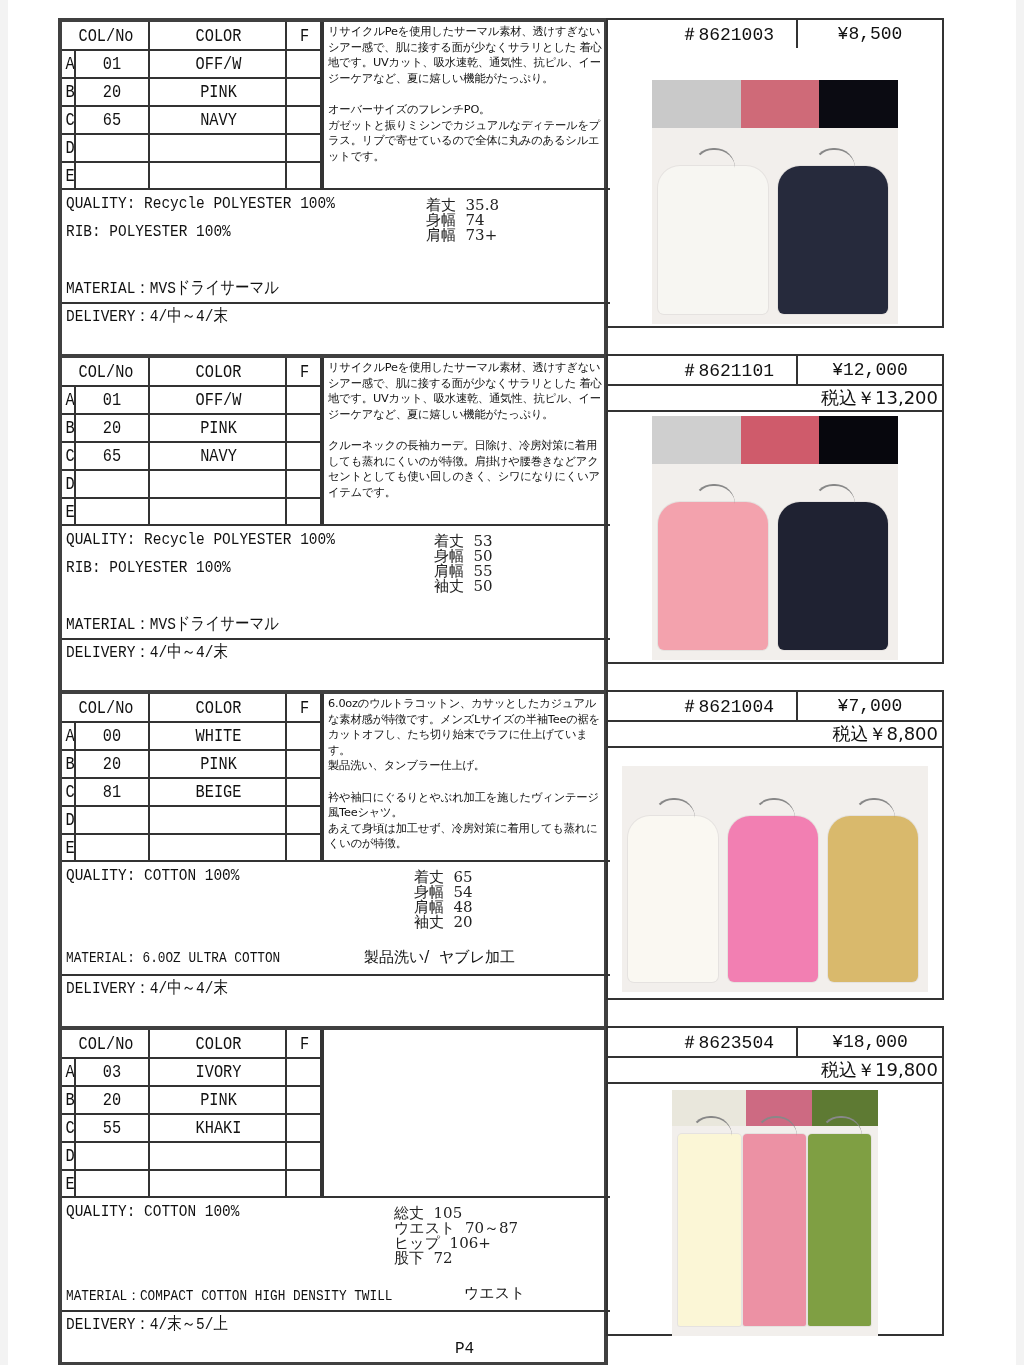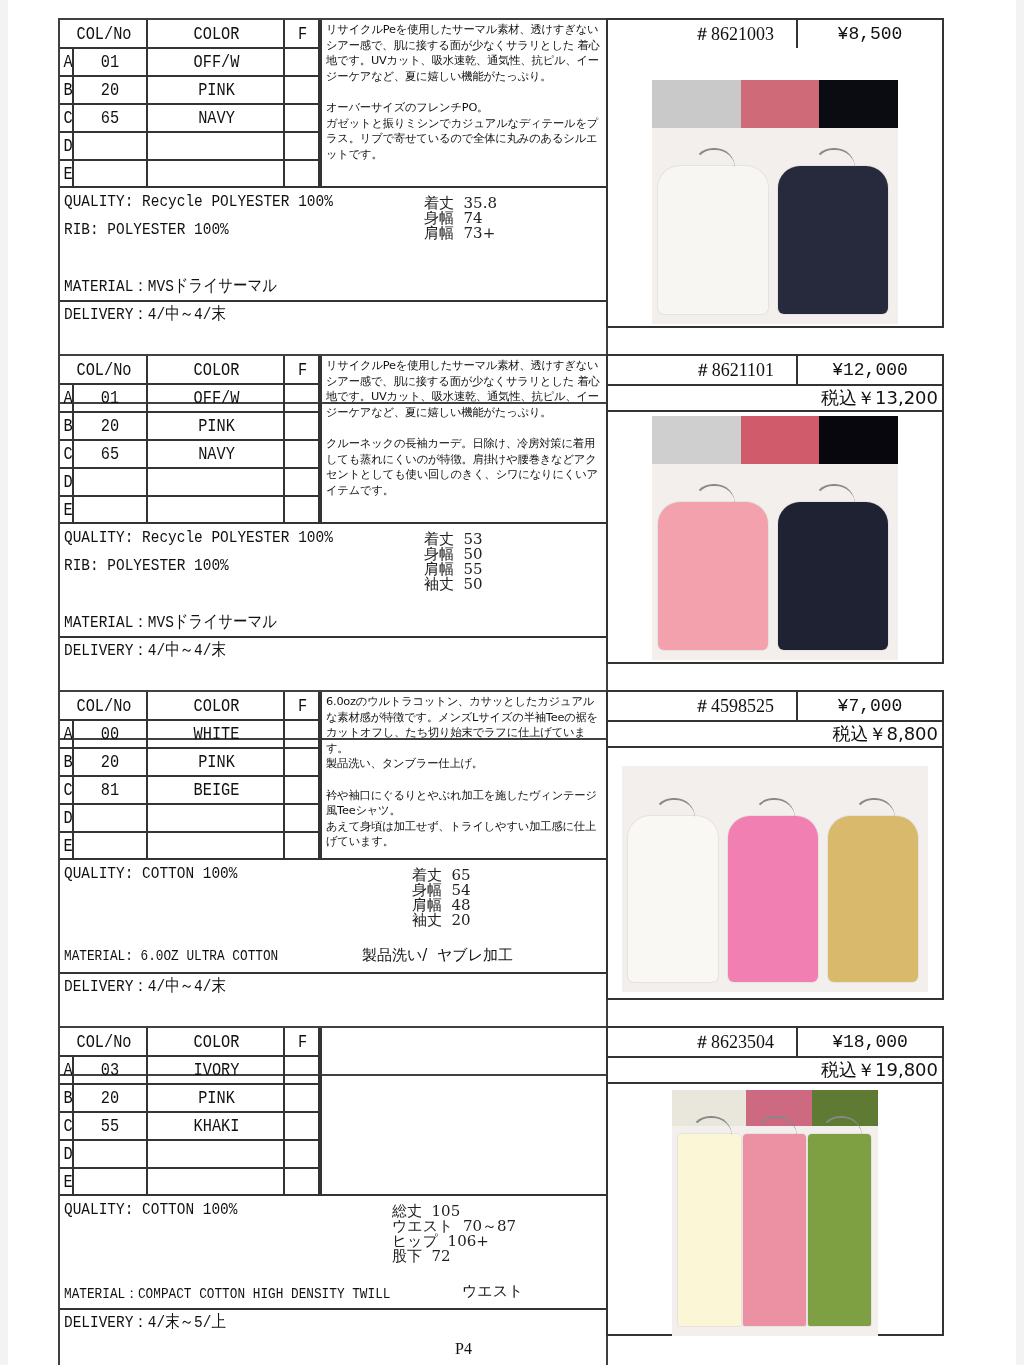--- a/index.html
+++ b/index.html
@@ -3,48 +3,48 @@
 <meta charset="utf-8">
 <style>
   html, body { margin:0; padding:0; }
   body {
     width:1024px; height:1365px; background:#ffffff; position:relative; overflow:hidden;
     font-family: "DejaVu Sans", "Liberation Sans", sans-serif; color:#111;
   }
   .edge-left { position:absolute; left:0; top:0; width:8px; height:1365px; background:#f3f3f3; }
   .edge-right { position:absolute; right:0; top:0; width:8px; height:1365px; background:#f3f3f3; }
   .block { position:absolute; left:58px; width:886px; height:310px; }
-  .grid { position:absolute; left:0; top:0; width:550px; height:386px; border:2px solid #404040; box-sizing:border-box; }
+  .grid { position:absolute; left:0; top:0; width:550px; height:340px; border:4px solid #404040; box-sizing:border-box; }
   .cell { position:absolute; box-sizing:border-box; display:flex; align-items:center; justify-content:center;
     font-family:"Liberation Mono","DejaVu Sans Mono",monospace; font-size:18px; transform:scaleX(0.85); transform-origin:center; }
   .hl, .vl { position:absolute; background:#333; }
   .hl { height:2px; } .vl { width:2px; }
   .desc { position:absolute; left:262px; top:0; width:284px; height:166px; padding:2px 4px; box-sizing:border-box;
     font-size:11.3px; line-height:15.6px; overflow:hidden; white-space:pre-wrap; letter-spacing:-0.2px; }
   .mono { font-family:"Liberation Mono","DejaVu Sans Mono",monospace; }
   .q-line { position:absolute; left:4px; font-size:17px; white-space:pre; transform:scaleX(0.85); transform-origin:left; }
   .sizes { position:absolute; font-family:"DejaVu Serif","Liberation Serif",serif; font-size:15px; line-height:15px; color:#222; }
   .size-row { white-space:pre; }
   .material { position:absolute; left:4px; top:254px; font-size:17px; white-space:pre; transform:scaleX(0.85); transform-origin:left; }
   .material.small { font-size:15px; top:256px; }
   .mat-note { position:absolute; top:254px; font-size:15px; white-space:pre; }
   .delivery { position:absolute; left:4px; top:282px; font-size:17px; white-space:pre; transform:scaleX(0.85); transform-origin:left; }
   .right { position:absolute; left:548px; top:0; width:338px; height:310px; border:2px solid #333; border-left:2px solid #333; box-sizing:border-box; }
   .code { position:absolute; left:0; top:0; width:188px; height:28px; display:flex; align-items:center; justify-content:flex-end; padding-right:22px; box-sizing:border-box;
-    font-family:Liberation Serif, serif; font-size:18px;border-radius:7px; }
+    font-family:Liberation Mono, monospace; font-size:18px;border-radius:7px; }
   .price { position:absolute; left:188px; top:0; width:146px; height:28px; display:flex; align-items:center; justify-content:center; border-left:2px solid #333; box-sizing:border-box;
     font-family:"Liberation Mono","DejaVu Sans Mono",monospace; font-size:18px; }
   .taxrow { position:absolute; left:0; top:28px; width:334px; height:28px; border-top:2px solid #333; border-bottom:2px solid #333; box-sizing:border-box;
     display:flex; align-items:center; justify-content:flex-end; padding-right:4px; font-size:18px; }
   .photo { position:absolute; overflow:hidden; background:#f2efec; }
   .swatches { position:absolute; display:flex; }
   .swatch { height:100%; }
   .garment { position:absolute; }
   .hanger { position:absolute; width:40px; height:22px; border-top:2px solid #777; border-left:2px solid transparent; }
-  .pageno { position:absolute; left:455px; top:1340px; font-size:16px; font-family:Liberation Serif, serif; }
+  .pageno { position:absolute; left:455px; top:1340px; font-size:16px; font-family:Liberation Mono, monospace; }
 </style>
 </head>
 <body>
 
 <div class="edge-left"></div>
 <div class="edge-right"></div>
 
 <div id="blocks">
     <div class="block" style="top: 18px;">
       <div class="grid">
@@ -138,21 +138,21 @@
         <div class="vl" style="left:12px;top:28px;height:140px"></div>
         <div class="vl" style="left:86px;top:0;height:168px"></div>
         <div class="vl" style="left:223px;top:0;height:168px"></div>
         <div class="vl" style="left:258px;top:0;height:168px"></div>
         <div class="vl" style="left:260px;top:0;height:168px"></div>
         <div class="desc">リサイクルPeを使用したサーマル素材、透けすぎないシアー感で、肌に接する面が少なくサラリとした 着心地です。UVカット、吸水速乾、通気性、抗ピル、イージーケアなど、夏に嬉しい機能がたっぷり。
 
 クルーネックの長袖カーデ。日除け、冷房対策に着用しても蒸れにくいのが特徴。肩掛けや腰巻きなどアクセントとしても使い回しのきく、シワになりにくいアイテムです。</div>
         <div class="q-line mono" style="top:172px">QUALITY: Recycle POLYESTER 100%</div>
         <div class="q-line mono" style="top:200px">RIB: POLYESTER 100%</div>
-        <div class="sizes" style="left:364px;top:176px">
+        <div class="sizes" style="left:372px;top:176px">
           <div class="size-row"><span>着丈</span>&nbsp;&nbsp;<span>53</span></div>
           <div class="size-row"><span>身幅</span>&nbsp;&nbsp;<span>50</span></div>
           <div class="size-row"><span>肩幅</span>&nbsp;&nbsp;<span>55</span></div>
           <div class="size-row"><span>袖丈</span>&nbsp;&nbsp;<span>50</span></div>
         </div>
         <div class="material mono">MATERIAL：MVSドライサーマル</div>
         <div class="delivery mono">DELIVERY：4/中～4/末</div>
       </div>
       <div class="right">
         <div class="code">＃8621101</div>
@@ -200,34 +200,34 @@
         <div class="hl" style="left:0;top:280px;width:548px"></div>
         <div class="vl" style="left:12px;top:28px;height:140px"></div>
         <div class="vl" style="left:86px;top:0;height:168px"></div>
         <div class="vl" style="left:223px;top:0;height:168px"></div>
         <div class="vl" style="left:258px;top:0;height:168px"></div>
         <div class="vl" style="left:260px;top:0;height:168px"></div>
         <div class="desc">6.0ozのウルトラコットン、カサッとしたカジュアルな素材感が特徴です。メンズLサイズの半袖Teeの裾をカットオフし、たち切り始末でラフに仕上げています。
 製品洗い、タンブラー仕上げ。
 
 衿や袖口にぐるりとやぶれ加工を施したヴィンテージ風Teeシャツ。
-あえて身頃は加工せず、トライしやすい加工感に仕上げています。</div>
+あえて身頃は加工せず、冷房対策に着用しても蒸れにくいのが特徴。</div>
         <div class="q-line mono" style="top:172px">QUALITY: COTTON 100%</div>
         <div class="sizes" style="left:352px;top:176px">
           <div class="size-row"><span>着丈</span>&nbsp;&nbsp;<span>65</span></div>
           <div class="size-row"><span>身幅</span>&nbsp;&nbsp;<span>54</span></div>
           <div class="size-row"><span>肩幅</span>&nbsp;&nbsp;<span>48</span></div>
           <div class="size-row"><span>袖丈</span>&nbsp;&nbsp;<span>20</span></div>
         </div>
         <div class="material mono small">MATERIAL: 6.0OZ ULTRA COTTON</div>
         <div class="mat-note" style="left:302px">製品洗い/  ヤブレ加工</div>
         <div class="delivery mono">DELIVERY：4/中～4/末</div>
       </div>
       <div class="right">
-        <div class="code">＃4598525</div>
+        <div class="code">＃8621004</div>
         <div class="price">¥7,000</div>
         <div class="taxrow">税込￥8,800</div>
         <div class="photo" style="left:14px;top:74px;width:306px;height:226px">
           <div class="garment" style="left:6px;top:50px;width:90px;height:166px;background:#faf8f2;border-radius:22px 22px 6px 6px;box-shadow:0 0 0 1px rgba(0,0,0,0.05)"></div>
           <div class="hanger" style="left:31px;top:32px;transform:rotate(0deg);border-top:2px solid #888;border-radius:20px 20px 0 0"></div>
           <div class="garment" style="left:106px;top:50px;width:90px;height:166px;background:#f27fb2;border-radius:22px 22px 6px 6px;box-shadow:0 0 0 1px rgba(0,0,0,0.05)"></div>
           <div class="hanger" style="left:131px;top:32px;transform:rotate(0deg);border-top:2px solid #888;border-radius:20px 20px 0 0"></div>
           <div class="garment" style="left:206px;top:50px;width:90px;height:166px;background:#d9b96c;border-radius:22px 22px 6px 6px;box-shadow:0 0 0 1px rgba(0,0,0,0.05)"></div>
           <div class="hanger" style="left:231px;top:32px;transform:rotate(0deg);border-top:2px solid #888;border-radius:20px 20px 0 0"></div>
         </div>

